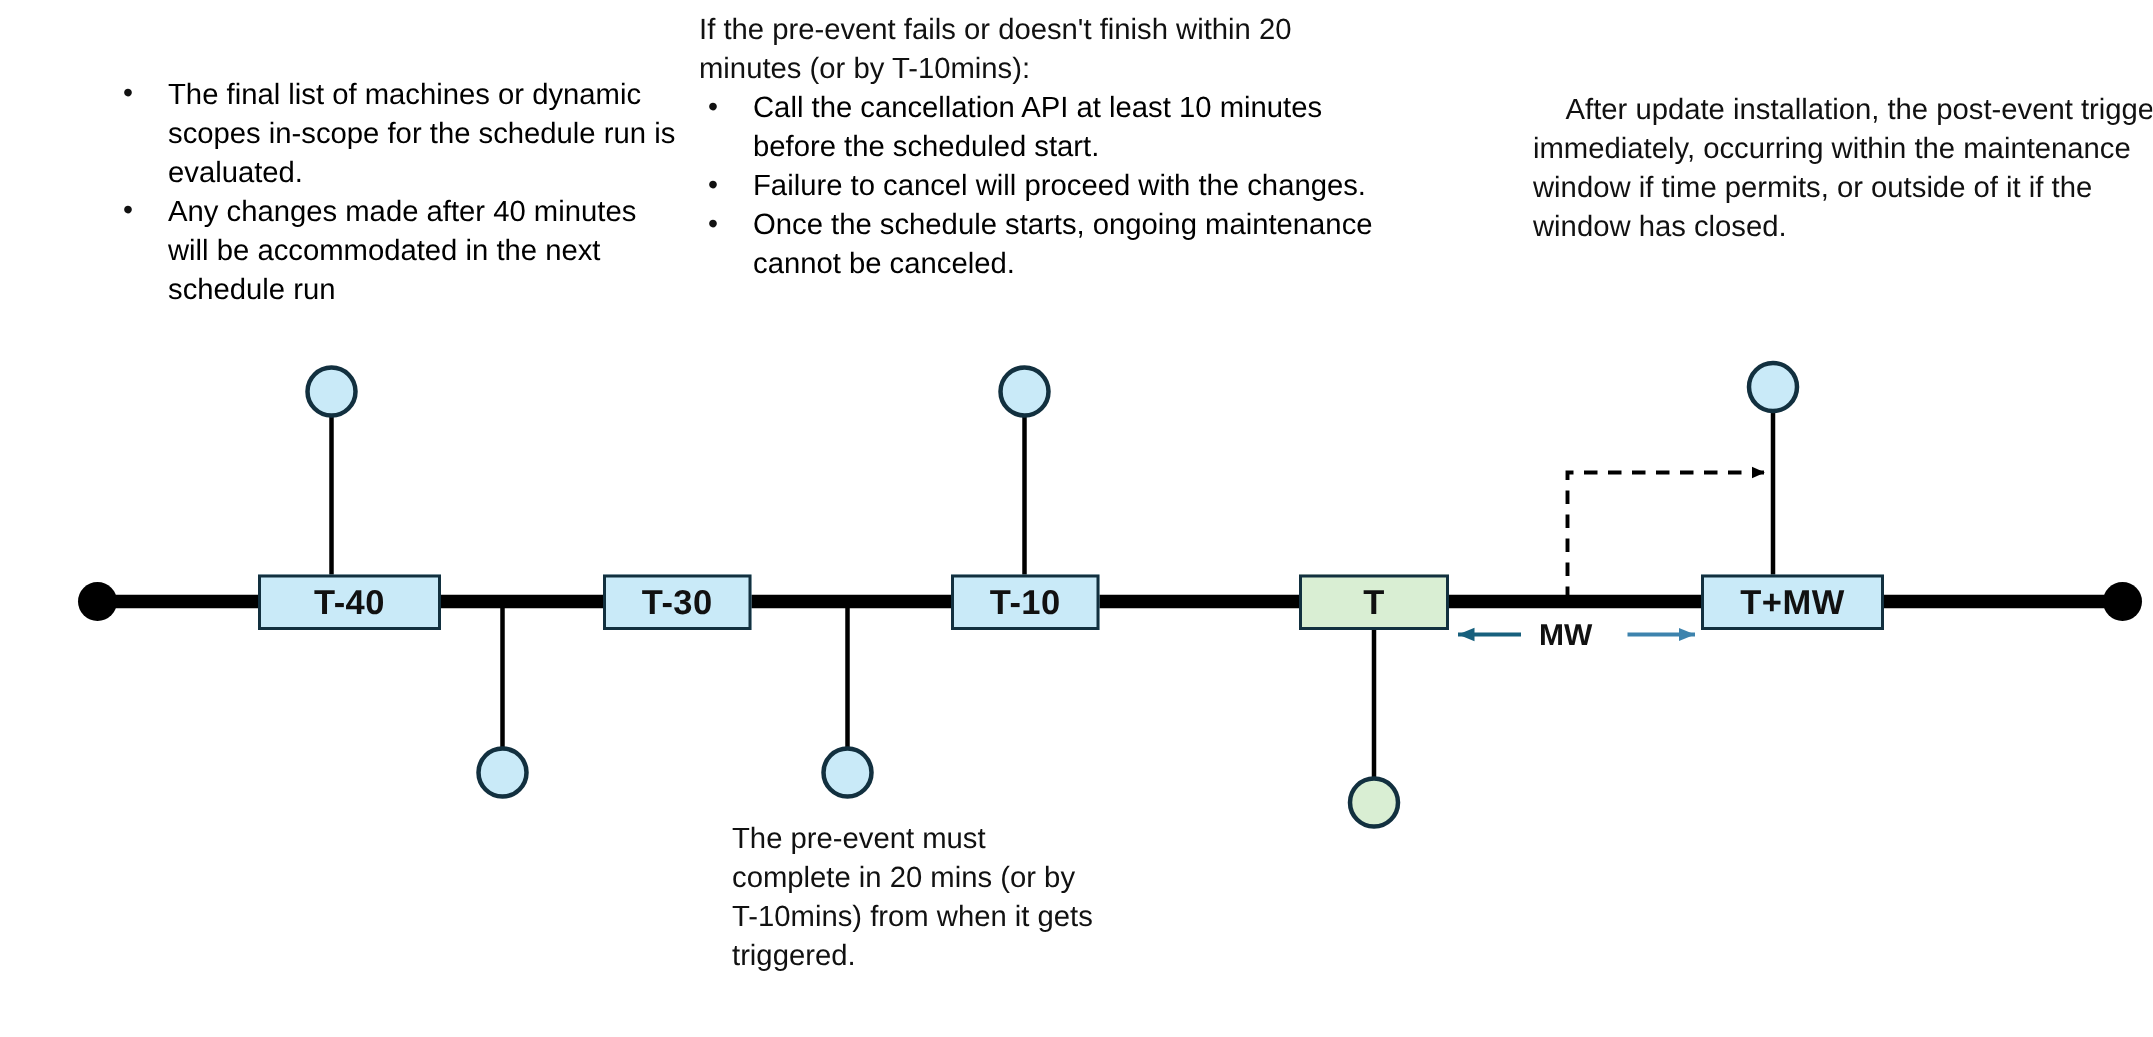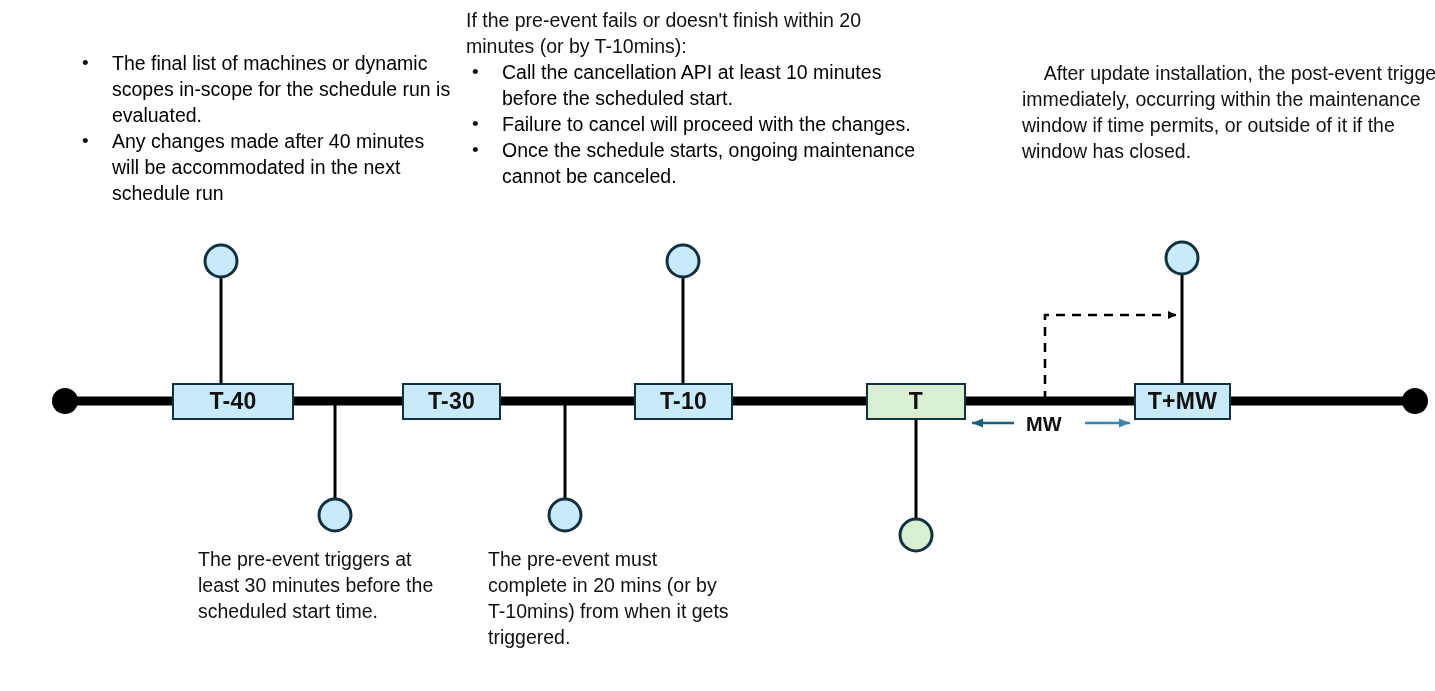--- a/index.html
+++ b/index.html
@@ -156,22 +156,21 @@
   </svg>
 
   <div class="node-box blue" style="left:172px; top:383px; width:122px; height:37px;">T-40</div>
 
   <div class="node-box blue" style="left:402px; top:383px; width:99px; height:37px;">T-30</div>
 
   <div class="node-box blue" style="left:634px; top:383px; width:99px; height:37px;">T-10</div>
 
   <div class="node-box green" style="left:866px; top:383px; width:100px; height:37px;">T</div>
 
-  <div class="node-box blue" style="left:1134px; top:383px; width:97px; height:37px;">T+MW</div>
+  <div class="node-box blue" style="left:1134px; top:383px; width:122px; height:37px;">T+MW</div>
 
   <div class="mw-label" style="left:1026px; top:413px;text-align:right;">MW</div>
 
-  <div class="caption" style="left:198px; top:546px; width:245px;">The pre-event triggers at least 30 minutes before the scheduled start time.</div>
 
   <div class="caption" style="left:488px; top:546px; width:250px;">The pre-event must complete in 20 mins (or by T-10mins) from when it gets triggered.</div>
 
 
 </div>
 
 </body></html>

